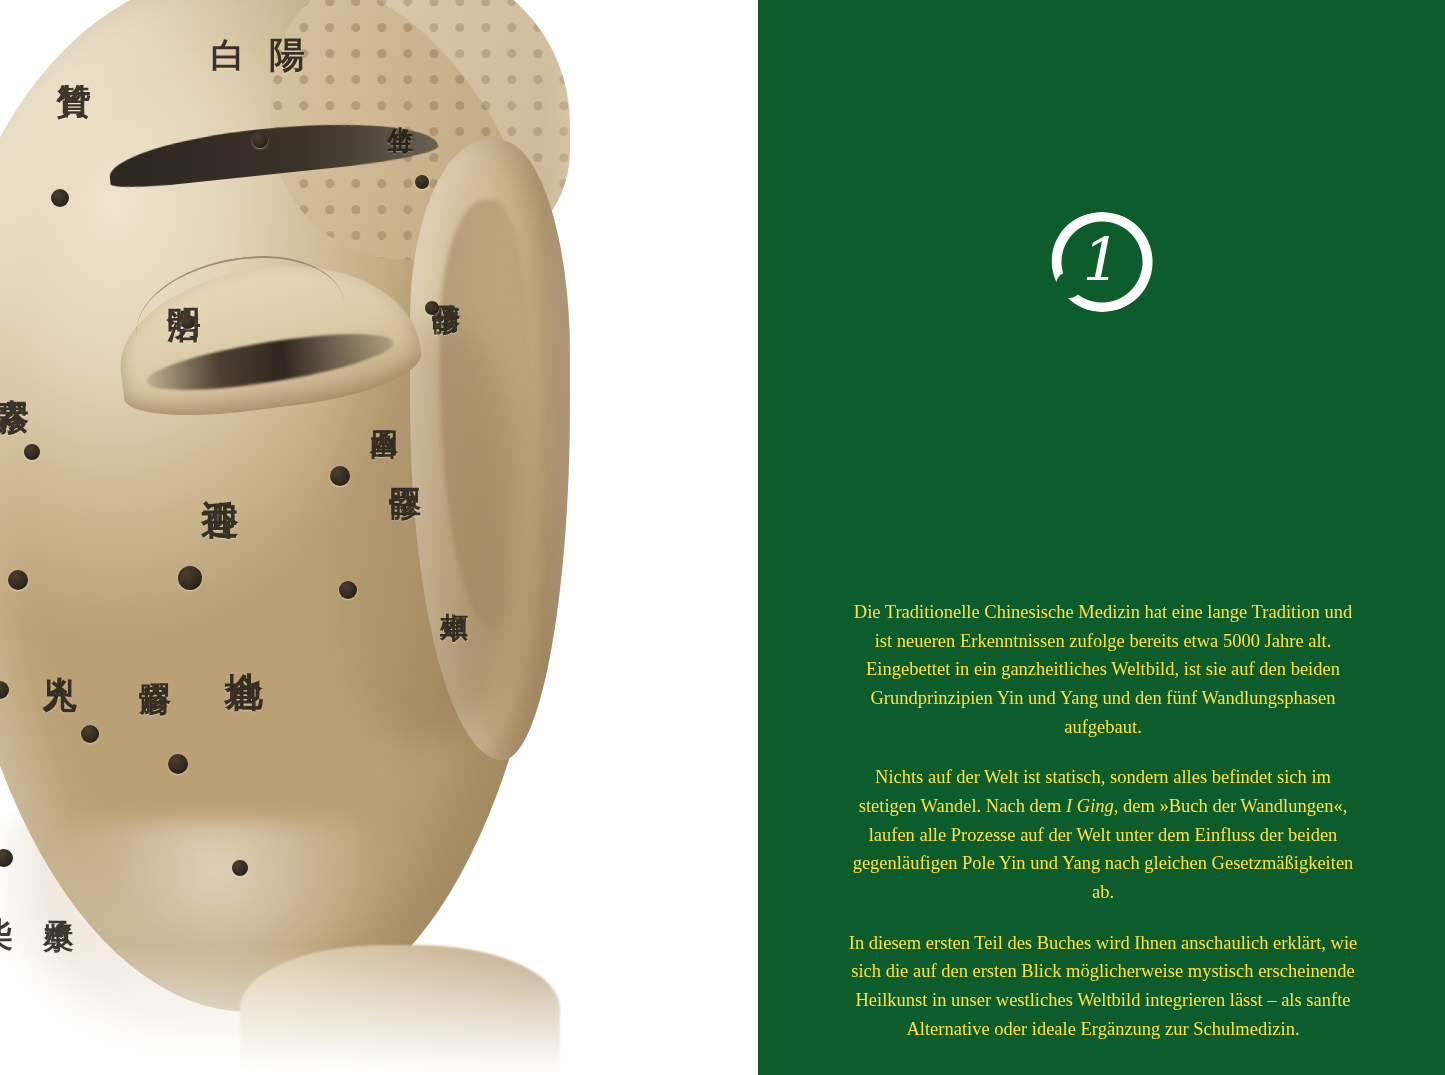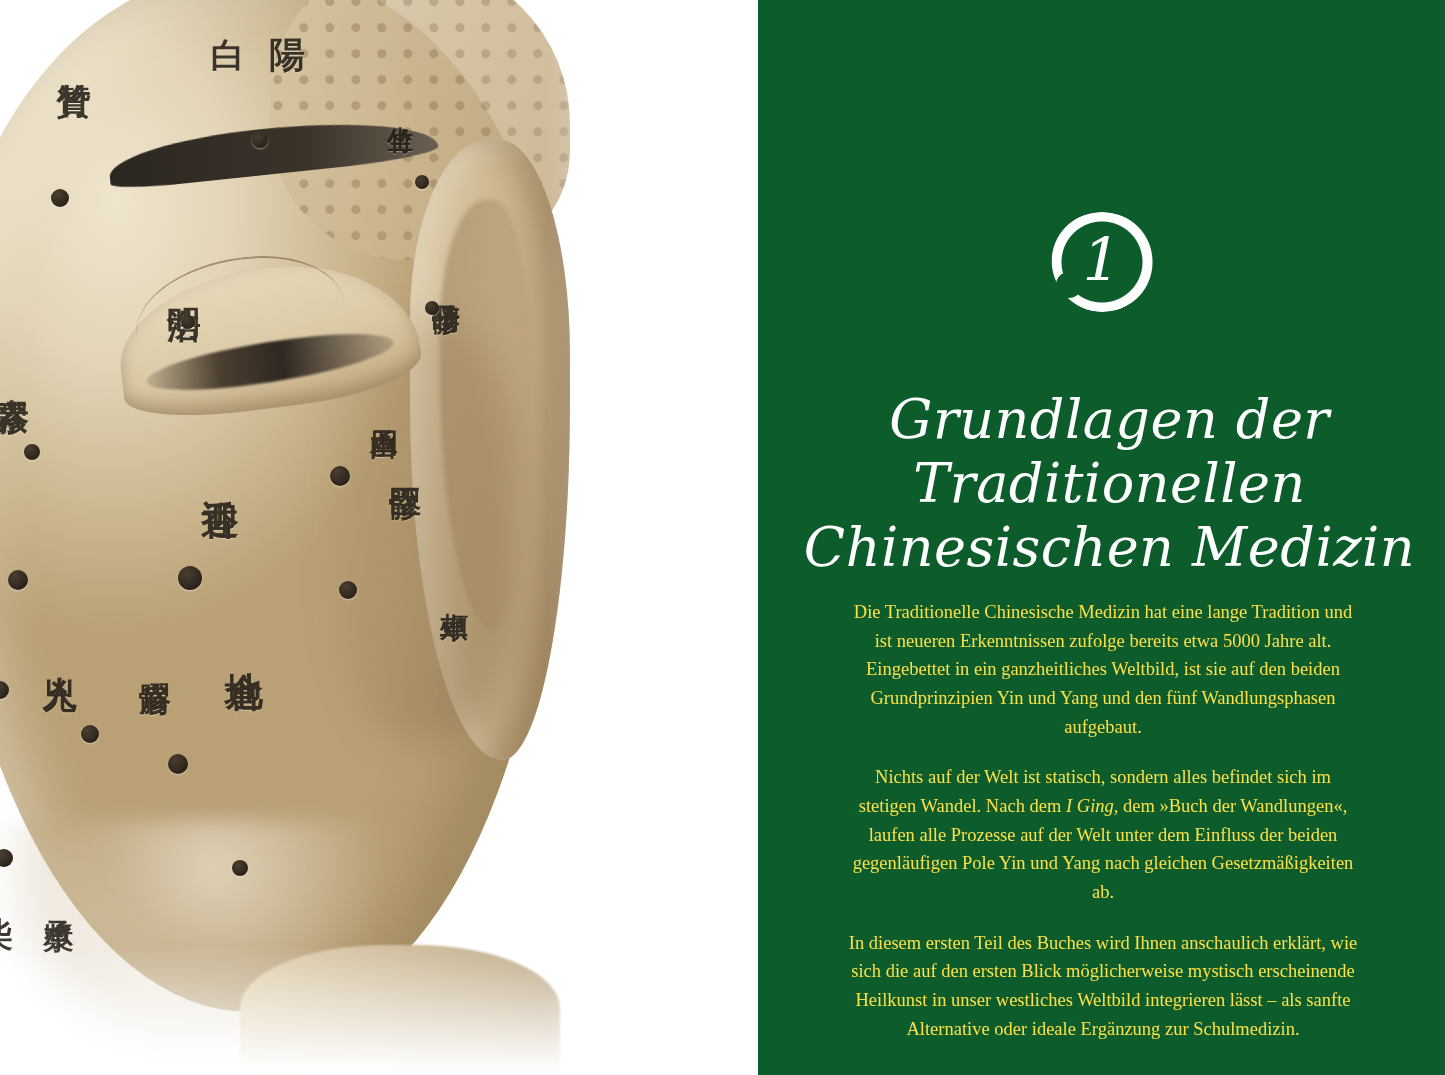--- a/index.html
+++ b/index.html
@@ -335,23 +335,20 @@
     <div class="img-vignette"></div>
   </div>
 
   <div class="text-half">
 
     <div class="chapter-badge">
       <div class="ring"></div>
       <div class="chapter-num">1</div>
     </div>
 
-    <h1 class="chapter-title">Grundlagen der
-Traditionellen
-Chinesischen Medizin</h1>
 
     <div class="body-copy">
       <p>Die Traditionelle Chinesische Medizin hat eine lange Tradition und ist neueren Erkenntnissen zufolge bereits etwa 5000 Jahre alt. Eingebettet in ein ganzheitliches Weltbild, ist sie auf den beiden Grundprinzipien Yin und Yang und den fünf Wandlungsphasen aufgebaut.</p>
       <p>Nichts auf der Welt ist statisch, sondern alles befindet sich im stetigen Wandel. Nach dem <em>I Ging</em>, dem »Buch der Wandlungen«, laufen alle Prozesse auf der Welt unter dem Einfluss der beiden gegenläufigen Pole Yin und Yang nach gleichen Gesetzmäßigkeiten ab.</p>
       <p>In diesem ersten Teil des Buches wird Ihnen anschaulich erklärt, wie sich die auf den ersten Blick möglicherweise mystisch erscheinende Heilkunst in unser westliches Weltbild integrieren lässt –  als sanfte Alternative oder ideale Ergänzung zur Schulmedizin.</p>
     </div>
 
   </div>
 </div>
 

